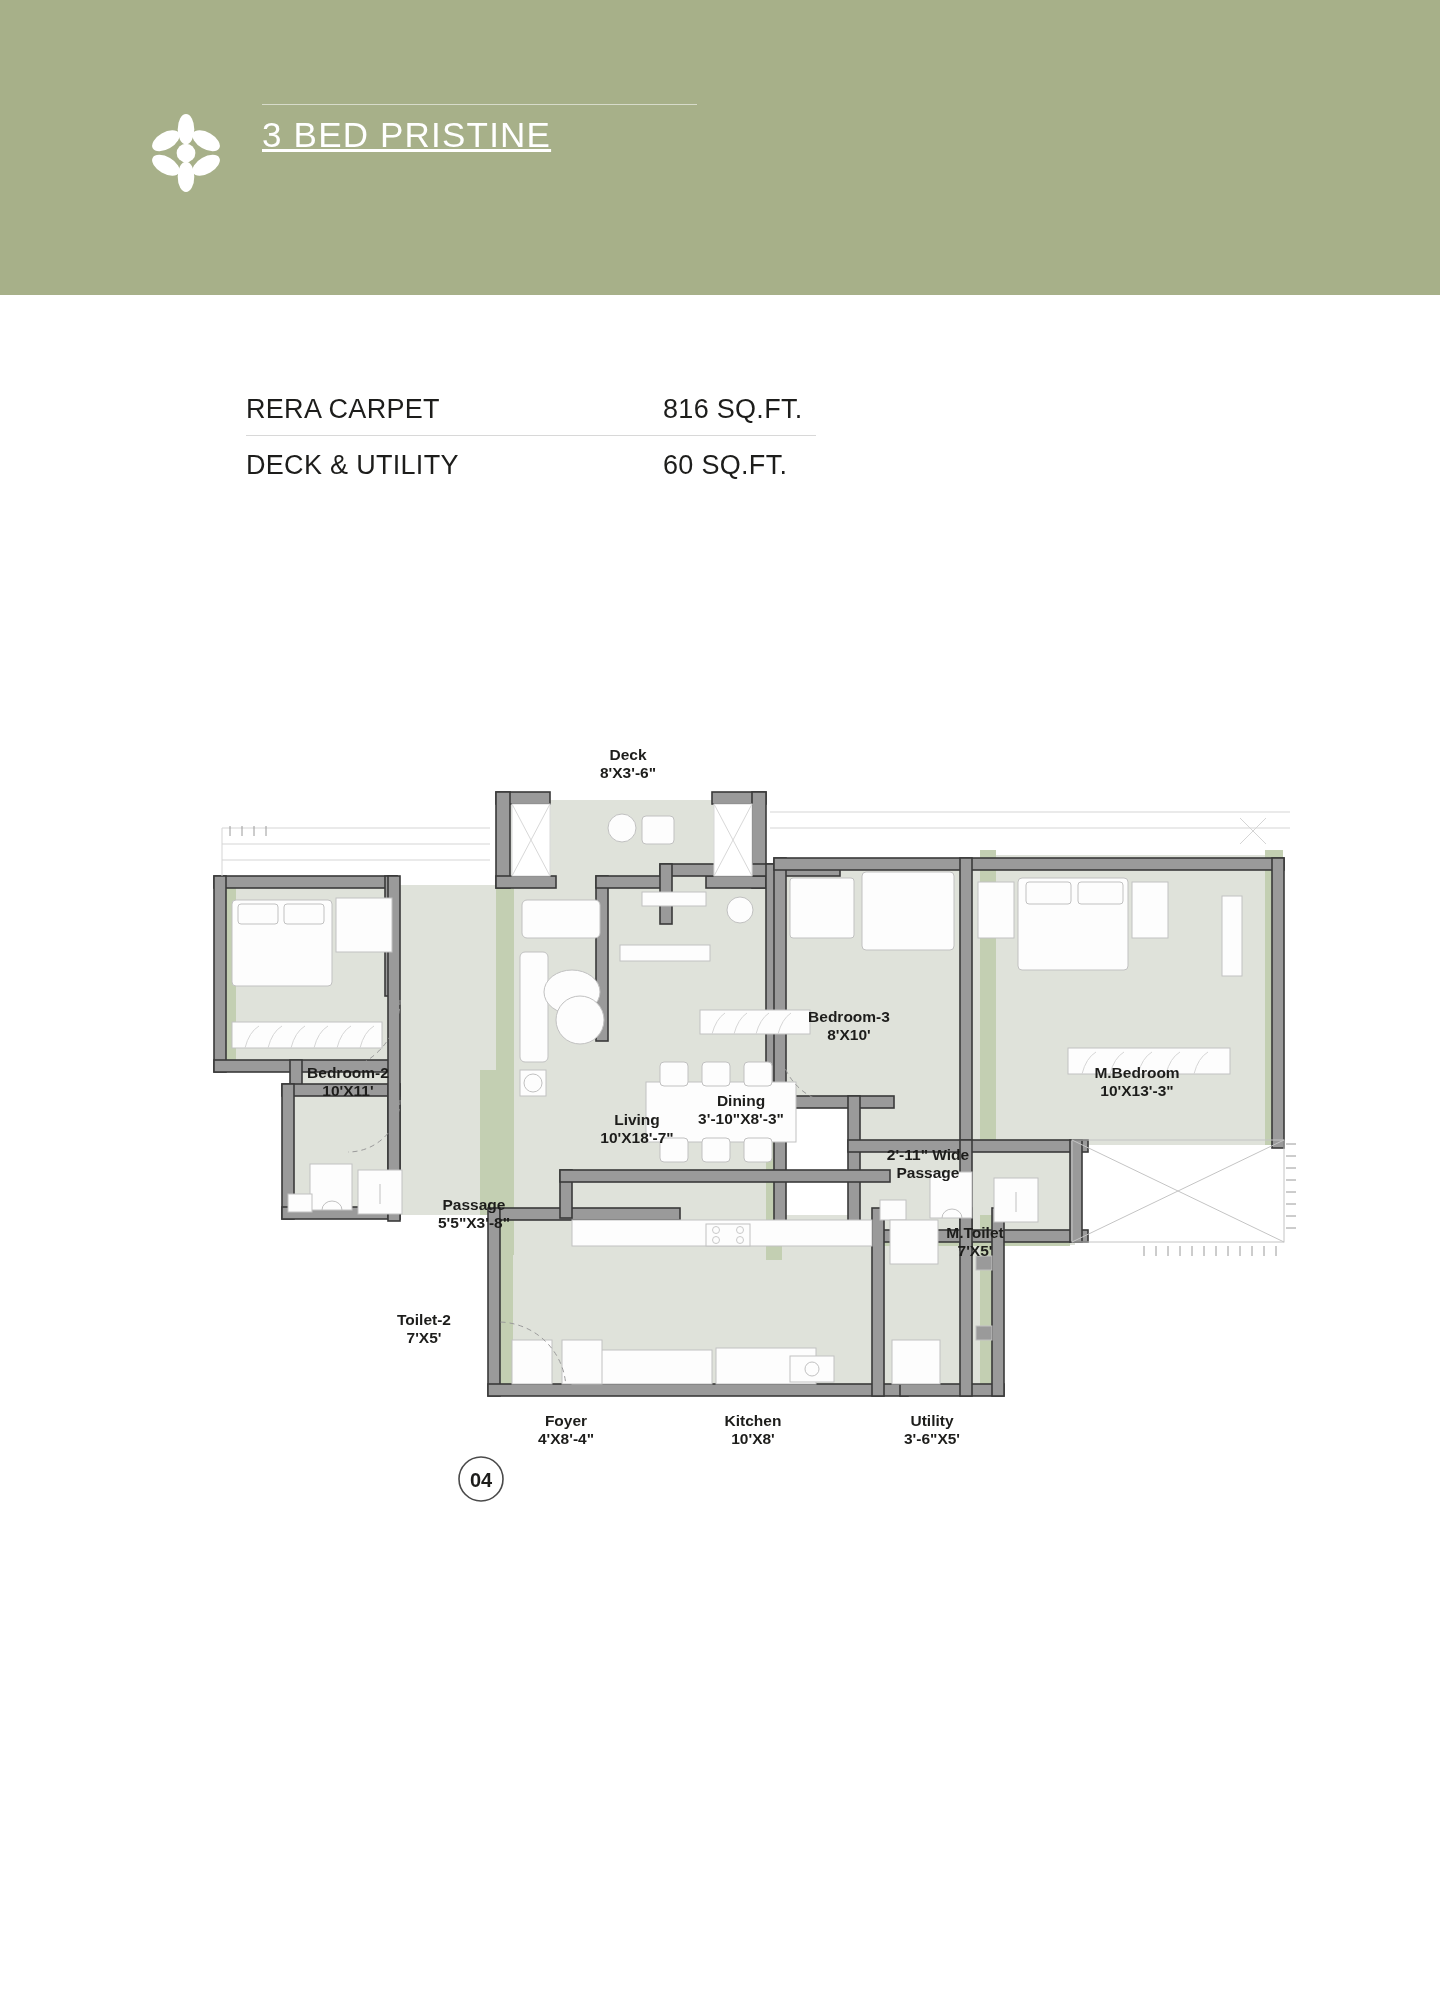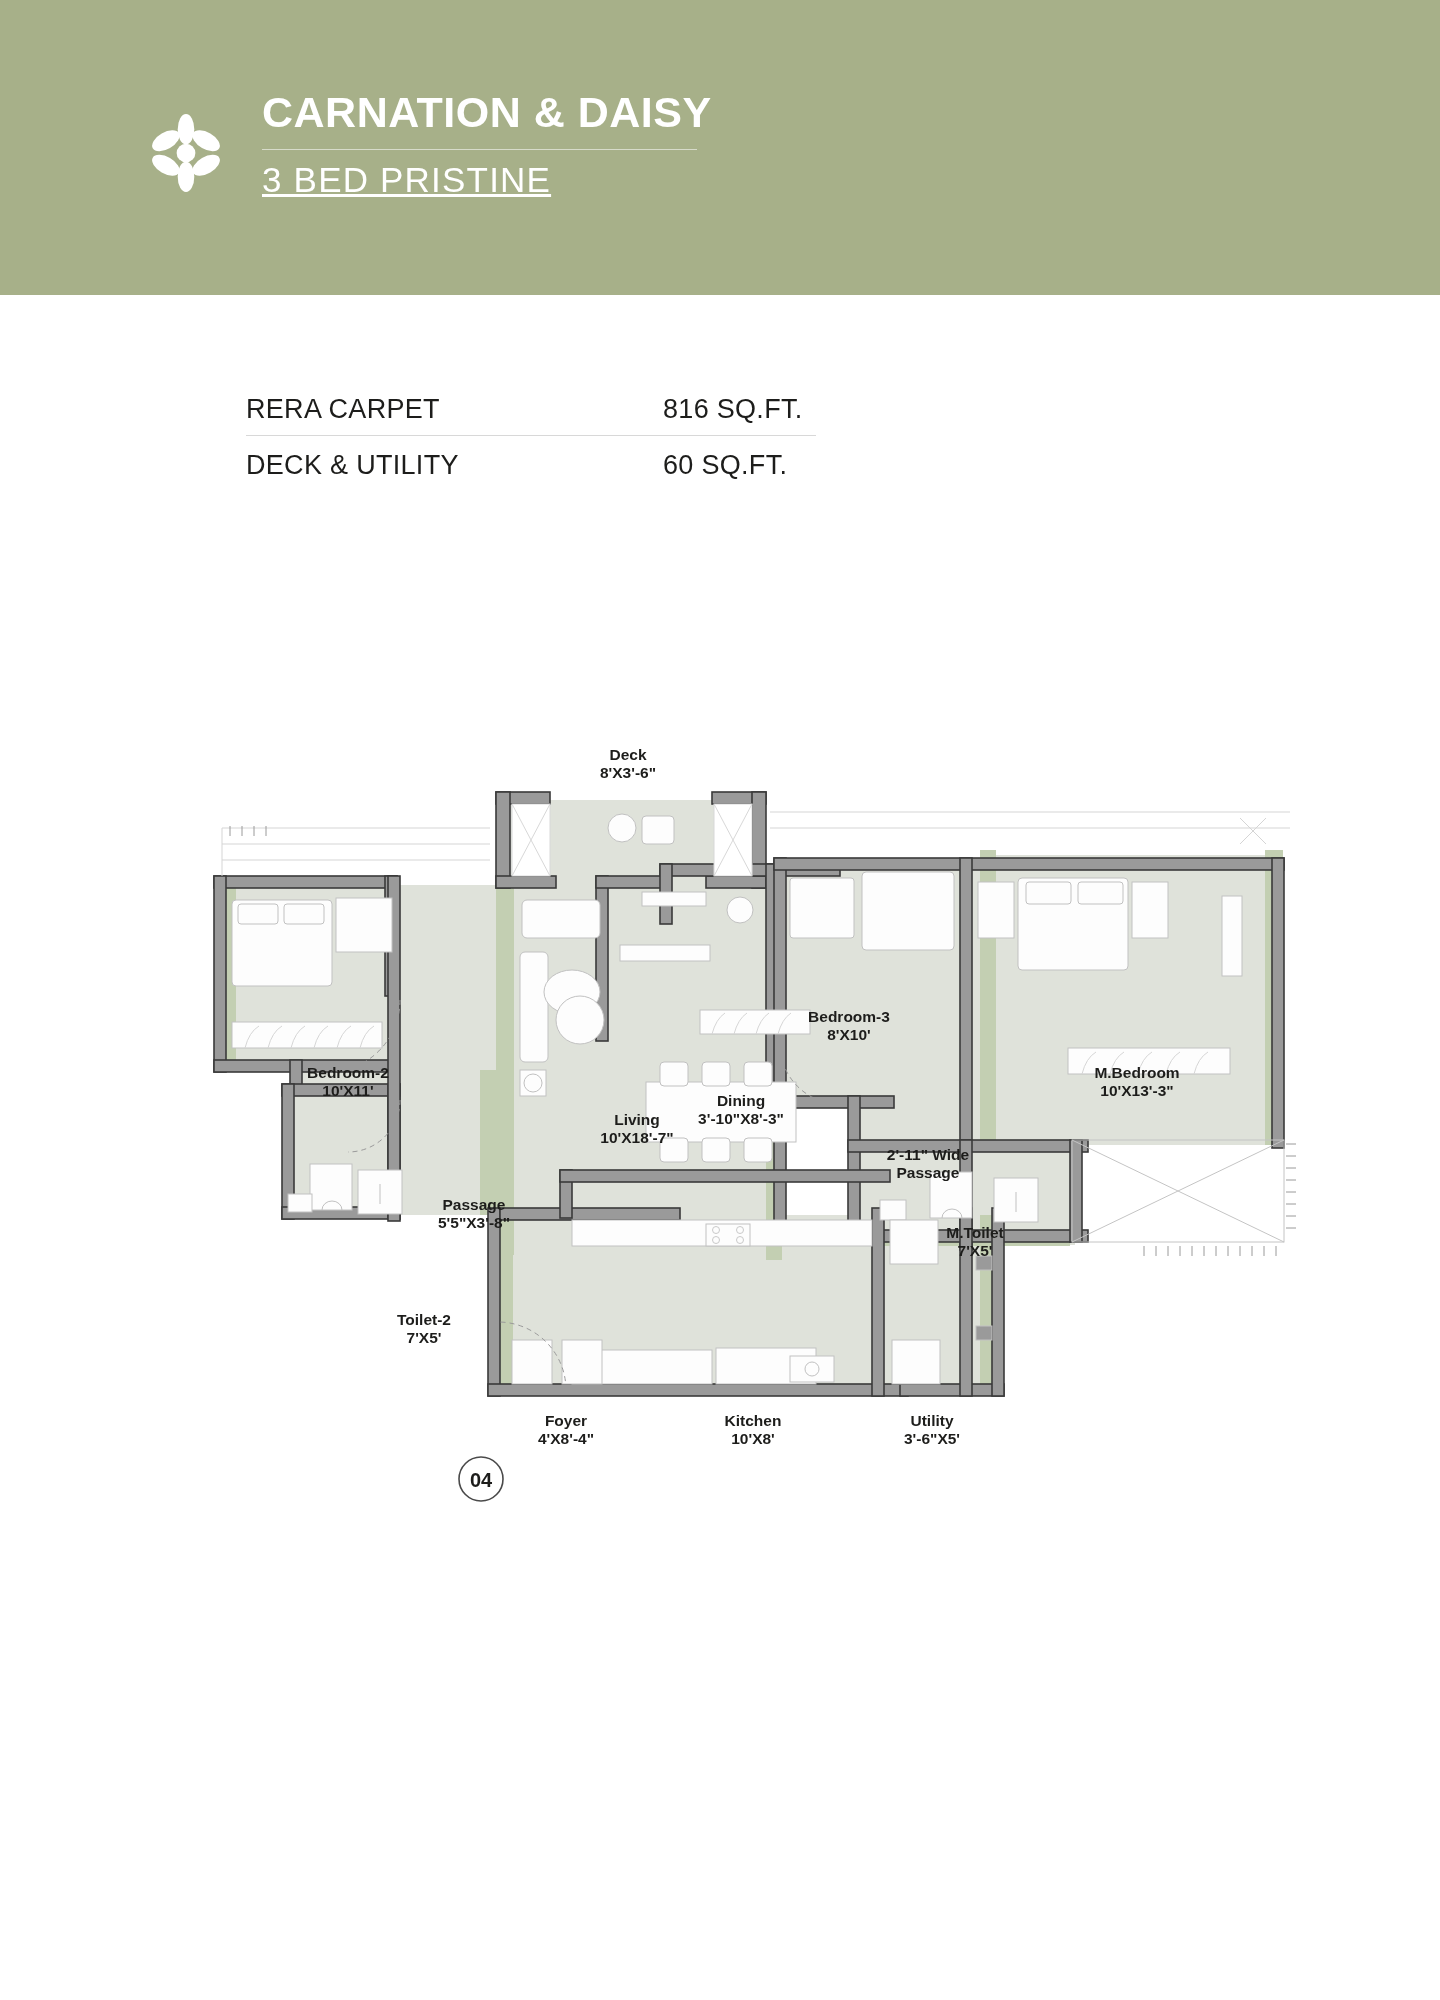--- a/index.html
+++ b/index.html
@@ -77,21 +77,20 @@
         <ellipse cx="50" cy="22" rx="11.5" ry="21"></ellipse>
         <ellipse cx="50" cy="88" rx="11.5" ry="21"></ellipse>
         <ellipse cx="22" cy="38" rx="11.5" ry="21" transform="rotate(60 22 38)"></ellipse>
         <ellipse cx="78" cy="72" rx="11.5" ry="21" transform="rotate(60 78 72)"></ellipse>
         <ellipse cx="78" cy="38" rx="11.5" ry="21" transform="rotate(-60 78 38)"></ellipse>
         <ellipse cx="22" cy="72" rx="11.5" ry="21" transform="rotate(-60 22 72)"></ellipse>
         <circle cx="50" cy="55" r="13"></circle>
       </g>
     </svg>
     <div class="title-block">
-      <div class="title-main">CARNATION &amp; DAISY</div>
       <div class="title-rule"></div>
       <div class="title-sub">3 BED PRISTINE</div>
     </div>
   </div>
 </div>
 
 <div class="spec-table">
   <div class="spec-row">
     <div class="spec-label">RERA CARPET</div>
     <div class="spec-value">816 SQ.FT.</div>

